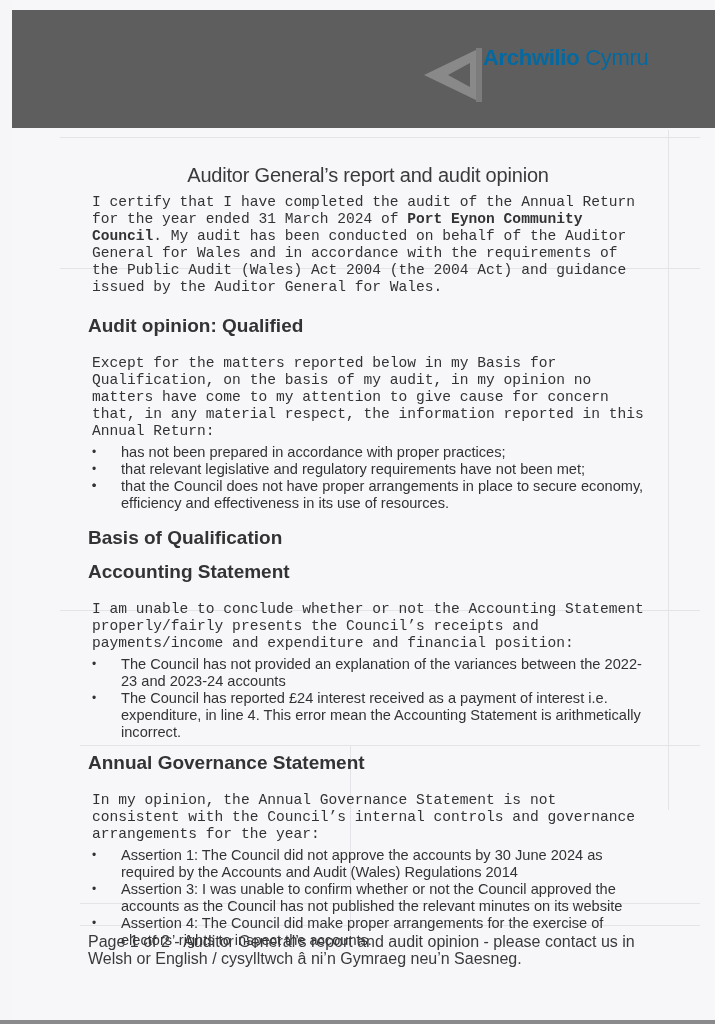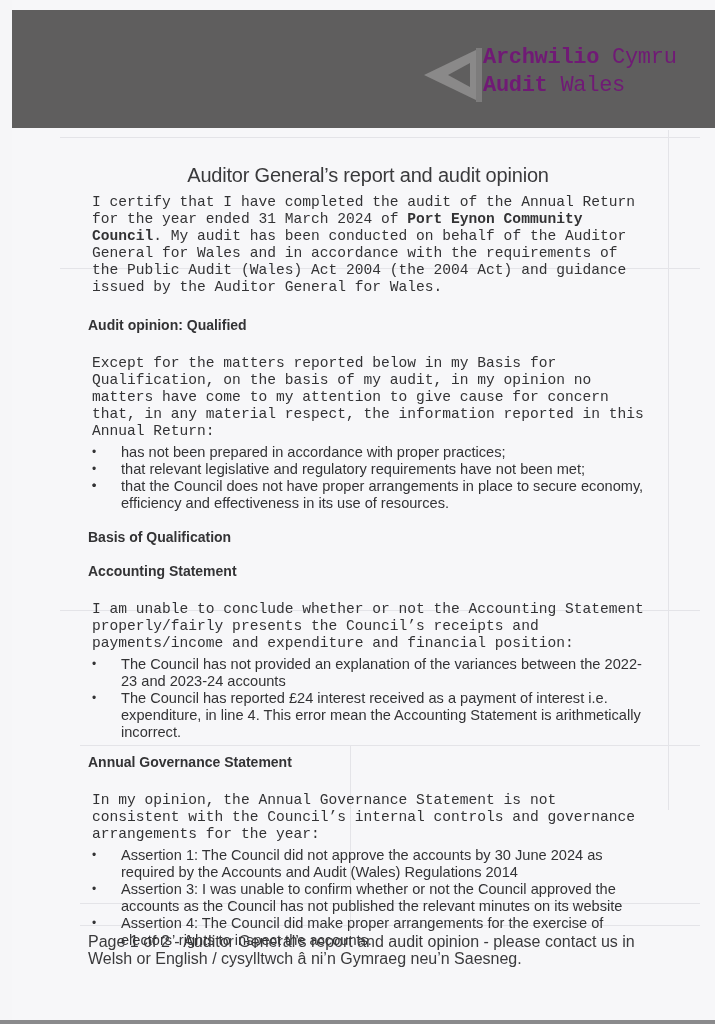--- a/index.html
+++ b/index.html
@@ -18,40 +18,40 @@
       background: #8a8a8c;
     }
     .banner {
       position: absolute; left: 12px; top: 10px; width: 703px; height: 118px;
       background: #5f5e5e;
     }
     .logo-mark {
       position: absolute; left: 420px; top: 48px; width: 72px; height: 54px;
     }
     .logo-text {
-      position: absolute; left: 483px; top: 44px; color: #701a75;
-      font-family: Liberation Mono, monospace; font-size: 22px; line-height: 28px;
+      position: absolute; left: 483px; top: 44px; color: #0369a1;
+      font-family: Liberation Sans, sans-serif; font-size: 22px; line-height: 28px;
       letter-spacing: -0.3px;
     }
     .logo-text b { font-weight: bold; }
     .logo-text span.light { font-weight: normal; }
     .ghost-line {
       position: absolute; background: #e4e4e8;
     }
     .content {
       position: absolute; left: 88px; top: 163px; width: 560px;
       font-size: 14.6px; line-height: 17px; color: #333335;
     }
     h1 {
       font-weight: normal; font-size: 20px; line-height: 24px; margin: 0 0 7px 0;
       color: #3a3a3c; letter-spacing: -0.2px; text-align: center;
     }
     p { margin: 4px; font-family: Liberation Mono, monospace; }
     h2 {
-      font-size: 14px; font-weight: bold; margin: 0; line-height: 17px; color: #333335;
+      font-size: 19px; font-weight: bold; margin: 0; line-height: 17px; color: #333335;
     }
     .gap-s { height: 13px; }
     .gap-m { height: 17px; }
     ul.bul { list-style: none; margin: 0; padding: 0; }
     ul.bul li { position: relative; padding-left: 33px; }
     ul.bul li .dot {
       position: absolute; left: 0; top: 0; width: 12px; text-align: center;
       font-size: 12px;
     }
     .footer {
@@ -75,21 +75,20 @@
 
 <div class="banner">
 </div>
 <svg class="logo-mark" viewBox="0 0 72 54">
   <polygon points="4,27 60,0 60,54" fill="#8a8989"></polygon>
   <polygon points="28,27 50,15 50,39" fill="#5f5e5e"></polygon>
   <rect x="56" y="0" width="6" height="54" fill="#7d7c7c"></rect>
 </svg>
 <div class="logo-text">
   <div><b>Archwilio</b> <span class="light">Cymru</span></div>
-  <div><b>Audit</b> <span class="light">Wales</span></div>
 </div>
 
 <div class="content">
   <h1>Auditor General’s report and audit opinion</h1>
   <p><span>I certify that I have completed the audit of the Annual Return for the year ended 31 March 2024 of </span><b>Port Eynon Community Council</b><span>. My audit has been conducted on behalf of the Auditor General for Wales and in accordance with the requirements of the Public Audit (Wales) Act 2004 (the 2004 Act) and guidance issued by the Auditor General for Wales.</span></p>
 
   <div class="gap-m"></div>
   <h2>Audit opinion: Qualified</h2>
   <div class="gap-m"></div>
   <p>Except for the matters reported below in my Basis for Qualification, on the basis of my audit, in my opinion no matters have come to my attention to give cause for concern that, in any material respect, the information reported in this Annual Return:</p>

